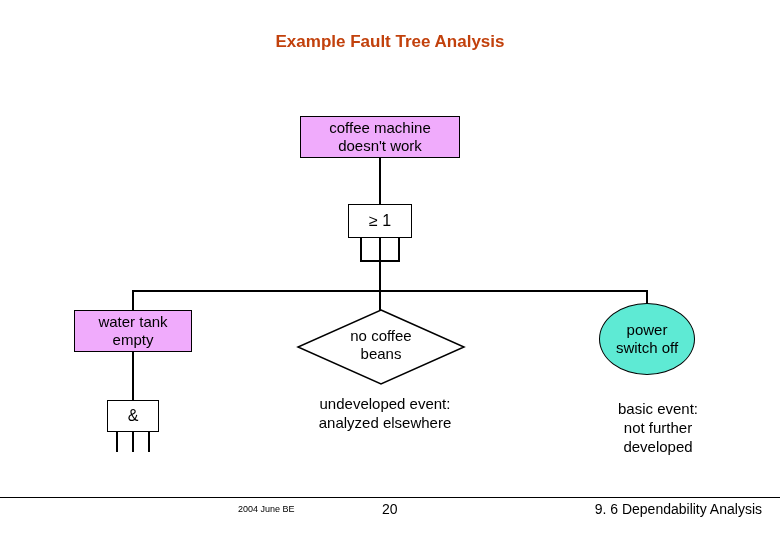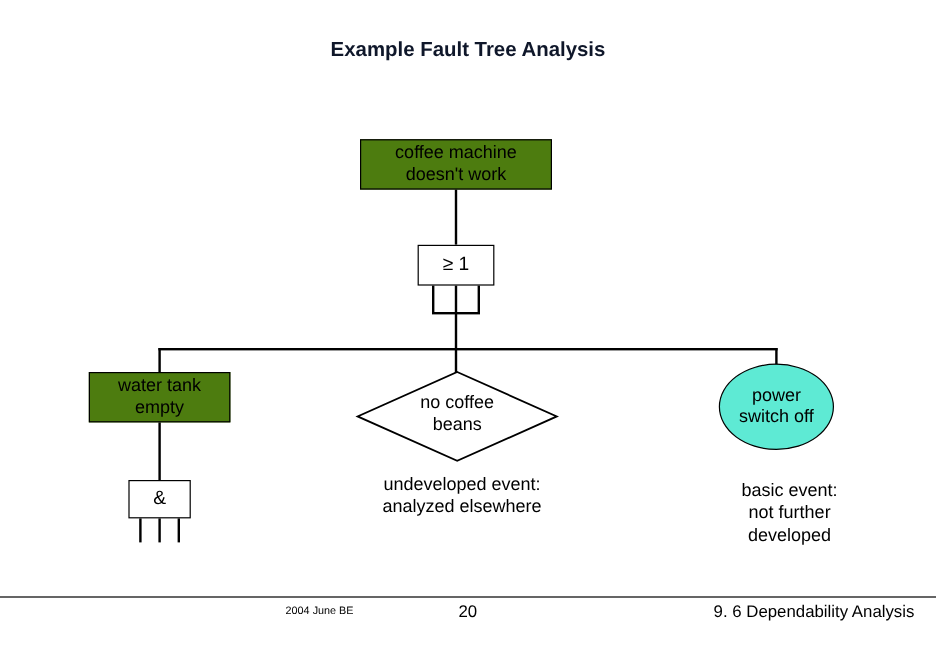--- a/index.html
+++ b/index.html
@@ -8,28 +8,28 @@
     height: 540px;
     background: #fff;
     font-family: Arial, Helvetica, sans-serif;
     position: relative;
   }
   .title {
     position: absolute;
     top: 32px;
     width: 100%;
     text-align: center;
-    color: #0f172a;
+    color: #c2410c;
     font-weight: bold;
     font-size: 17px;
   }
   .box {
     position: absolute;
     border: 1.5px solid #000;
-    background: #4d7c0f;
+    background: #f0abfc;
     text-align: center;
     display: flex;
     align-items: center;
     justify-content: center;
     flex-direction: column;
     font-size: 15px;
     line-height: 1.2;
   }
   .gate-body {
     position: absolute;

